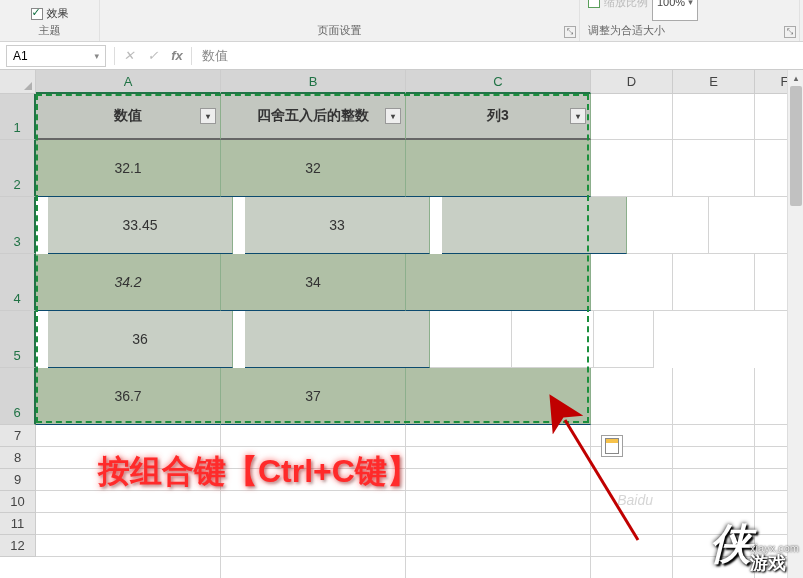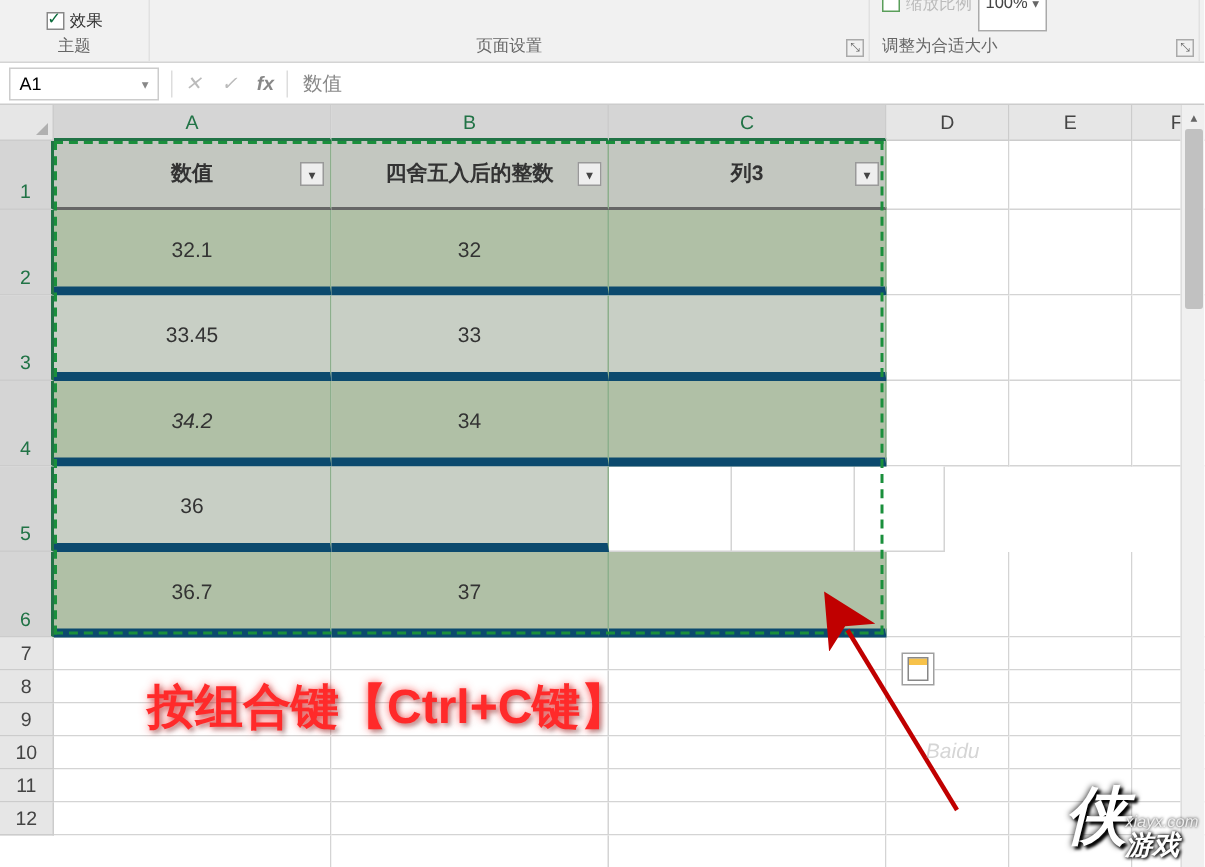--- a/index.html
+++ b/index.html
@@ -38,25 +38,25 @@
 .col-head.sel { background: #d5d5d5; color: #217346; border-bottom: 2px solid #217346; }
 
 .row-headers { position: absolute; left: 0; top: 24px; width: 36px; }
 .row-head { background: #e6e6e6; border-right: 1px solid #ccc; border-bottom: 1px solid #ccc; text-align: center; font-size: 13px; color: #444; display: flex; align-items: flex-end; justify-content: center; padding-bottom: 4px; }
 .row-head.sel { background: #d5d5d5; color: #217346; border-right: 2px solid #217346; }
 .row-head.short { align-items: center; padding-bottom: 0; }
 
 .grid { position: absolute; left: 36px; top: 24px; }
 .grid-row { display: flex; }
 .cell { border-right: 1px solid #d4d4d4; border-bottom: 1px solid #d4d4d4; background: #fff; }
-.tbl-cell { border-right: 1px solid #8caf8c; border-bottom: 6px solid #0c4a6e; display: flex; align-items: center; justify-content: center; font-size: 14px; color: #333; position: relative; }
+.tbl-cell { border-right: 1px solid #8caf8c; border-bottom: 1px solid #0c4a6e; display: flex; align-items: center; justify-content: center; font-size: 14px; color: #333; position: relative; }
 .tbl-hdr { background: #c3c7c0; font-weight: bold; border-bottom: 2px solid #666; }
 .tbl-hdr .filter-btn { position: absolute; right: 4px; top: 50%; transform: translateY(-50%); width: 16px; height: 16px; border: 1px solid #999; background: #eee; font-size: 8px; display: flex; align-items: center; justify-content: center; color: #444; }
 .tbl-r1 { background: #b0c0a6; }
-.tbl-r2 { background: #c8cfc5; }
+.tbl-r2 { background: #c8cfc5; margin-left: 12px; }
 
 .marching-ants { position: absolute; border: 2px dashed #1a8f3c; pointer-events: none; }
 
 .paste-opt { position: absolute; width: 22px; height: 22px; border: 1px solid #a0a0a0; background: #fff; display: flex; align-items: center; justify-content: center; }
 .paste-opt::before { content: ""; width: 12px; height: 14px; background: linear-gradient(#f7c24a 0 30%, #fff 30% 100%); border: 1px solid #888; }
 
 .annotation-text { position: absolute; font-size: 32px; font-weight: bold; color: #ff2a2a; text-shadow: 0 0 6px rgba(255,60,60,0.8), 2px 2px 3px rgba(0,0,0,0.3); font-family: "SimHei", sans-serif; }
 
 .arrow-svg { position: absolute; pointer-events: none; }
 
@@ -269,18 +269,18 @@
 
   <div class="scrollbar-v">
     <div class="scroll-arrow" style="top:0">▴</div>
     <div class="thumb" style="top:16px; height:120px;"></div>
   </div>
 </div>
 
 <div class="watermark">
   <div style="display:flex;align-items:flex-end;justify-content:flex-end;gap:2px;">
     <span class="logo">侠</span>
-    <div style="display:flex;flex-direction:column;align-items:flex-start;line-height:1;font-style:italic;">
+    <div style="display:flex;flex-direction:column;align-items:flex-start;line-height:1;">
       <span class="url">xiayx.com</span>
       <span class="sub">游戏</span>
     </div>
   </div>
 </div>
 
 </body></html>

